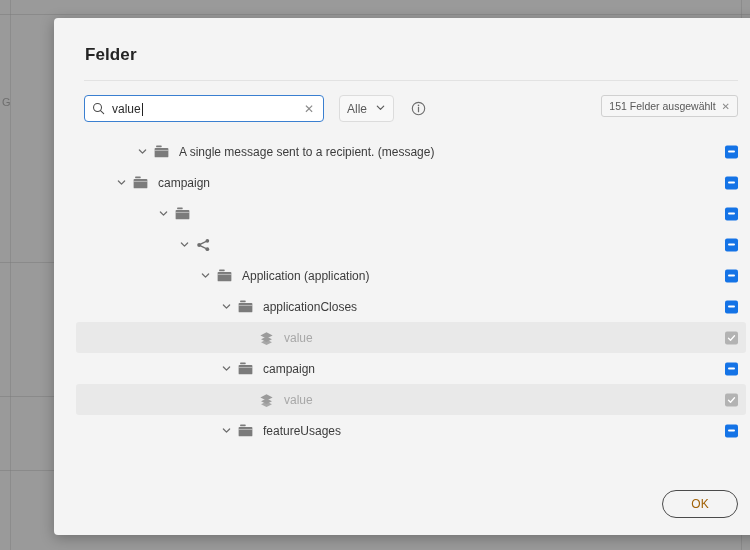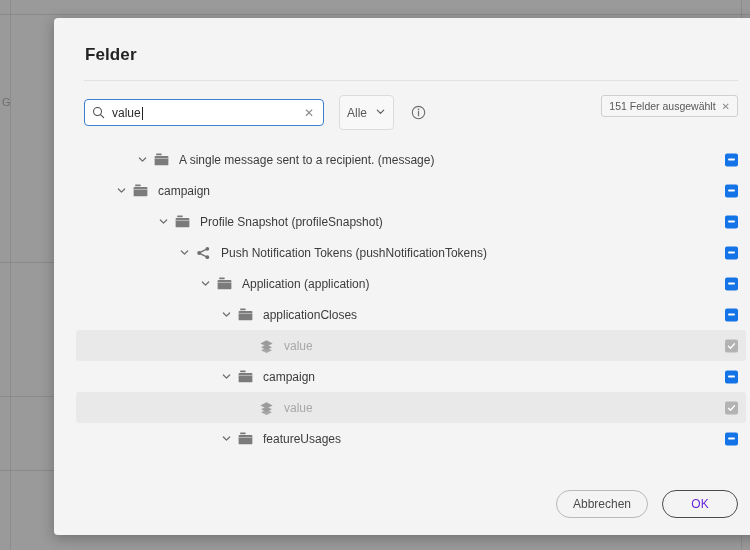--- a/index.html
+++ b/index.html
@@ -104,21 +104,21 @@
     color: #8b8b8b;
     font-size: 12px;
     line-height: 1;
     cursor: pointer;
     padding: 2px;
   }
 
   .sel-dd {
     margin-left: 15px;
     width: 55px;
-    height: 35px;
+    height: 27px;
     background: #f8f8f8;
     border: 1px solid #dcdcdc;
     border-radius: 4px;
     display: flex;
     align-items: center;
     justify-content: space-between;
     padding: 0 7px;
     font-size: 12px;
     color: #5a5a5a;
     cursor: pointer;
@@ -214,21 +214,21 @@
     border-radius: 14px;
     background: transparent;
     font-size: 12px;
     display: flex;
     align-items: center;
     justify-content: center;
     padding: 0 16px;
     cursor: pointer;
   }
   .btn-secondary { border: 1.6px solid #b9b9b9; color: #4b4b4b; }
-  .btn-primary { border: 1.6px solid #4b4b4b; color: #6d28d9; }
+  .btn-primary { border: 1.6px solid #4b4b4b; color: #a16207; }
 </style>
 </head>
 <body>
 
 <div class="backdrop">
   <div class="bg-hline" style="top:14px"></div>
   <div class="bg-hline" style="top:262px"></div>
   <div class="bg-hline" style="top:396px"></div>
   <div class="bg-hline" style="top:470px"></div>
   <div class="bg-vline" style="left:10px"></div>
@@ -324,42 +324,40 @@
             <polyline points="2.6,4.4 6,7.8 9.4,4.4" fill="none" stroke="#6e6e6e" stroke-width="1.4" stroke-linecap="round" stroke-linejoin="round"></polyline>
           </svg>
         </span>
         <span class="node-ico">
           <svg width="15" height="13" viewBox="0 0 16 14">
             <rect x="2.2" y="0.6" width="6" height="1.9" rx="0.5" fill="#7b7b7b"></rect>
             <rect x="0.6" y="3.1" width="14.8" height="10.2" rx="1" fill="#7b7b7b"></rect>
             <rect x="0.6" y="5.3" width="14.8" height="1" fill="#f4f4f4" opacity="0.55"></rect>
           </svg>
         </span>
-        <span class="node-label">Profile Snapshot (profileSnapshot)</span>
         <span class="cb-wrap">
           <span class="cb indeterminate"></span>
         </span>
       </div>
       <div class="row">
         <span class="indent" style="width: 100px;"></span>
         <span class="chev">
           <svg width="11" height="11" viewBox="0 0 12 12">
             <polyline points="2.6,4.4 6,7.8 9.4,4.4" fill="none" stroke="#6e6e6e" stroke-width="1.4" stroke-linecap="round" stroke-linejoin="round"></polyline>
           </svg>
         </span>
         <span class="node-ico">
           <svg width="15" height="14" viewBox="0 0 16 16">
             <circle cx="12.4" cy="3.2" r="2.1" fill="#6e6e6e"></circle>
             <circle cx="3.1" cy="8" r="2.3" fill="#6e6e6e"></circle>
             <circle cx="12.4" cy="12.8" r="2.1" fill="#6e6e6e"></circle>
             <line x1="4.6" y1="6.9" x2="11.2" y2="3.9" stroke="#6e6e6e" stroke-width="1.5"></line>
             <line x1="4.6" y1="9.1" x2="11.2" y2="12.1" stroke="#6e6e6e" stroke-width="1.5"></line>
           </svg>
         </span>
-        <span class="node-label">Push Notification Tokens (pushNotificationTokens)</span>
         <span class="cb-wrap">
           <span class="cb indeterminate"></span>
         </span>
       </div>
       <div class="row">
         <span class="indent" style="width: 121px;"></span>
         <span class="chev">
           <svg width="11" height="11" viewBox="0 0 12 12">
             <polyline points="2.6,4.4 6,7.8 9.4,4.4" fill="none" stroke="#6e6e6e" stroke-width="1.4" stroke-linecap="round" stroke-linejoin="round"></polyline>
           </svg>
@@ -475,16 +473,15 @@
           </svg>
         </span>
         <span class="node-label">featureUsages</span>
         <span class="cb-wrap">
           <span class="cb indeterminate"></span>
         </span>
       </div>
     </div>
 
   <div class="footer">
-    <div class="btn btn-secondary">Abbrechen</div>
     <div class="btn btn-primary">OK</div>
   </div>
 </div>
 
 </body></html>

